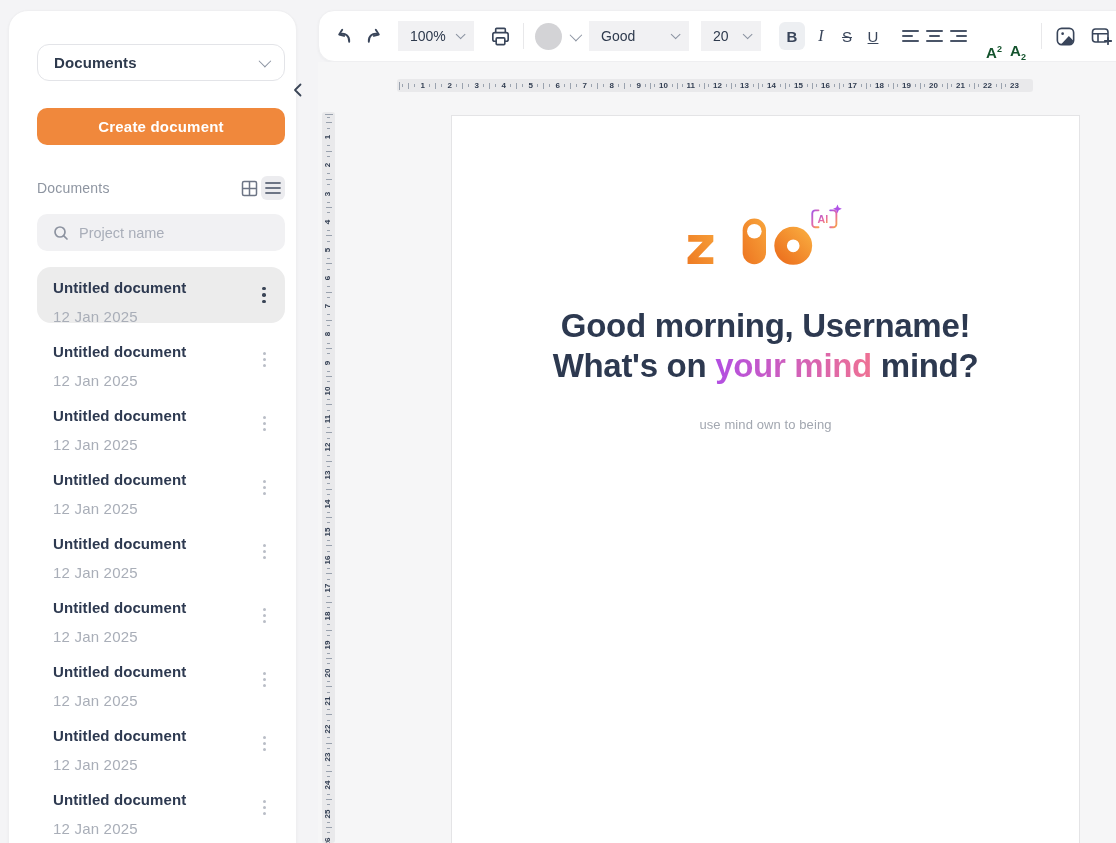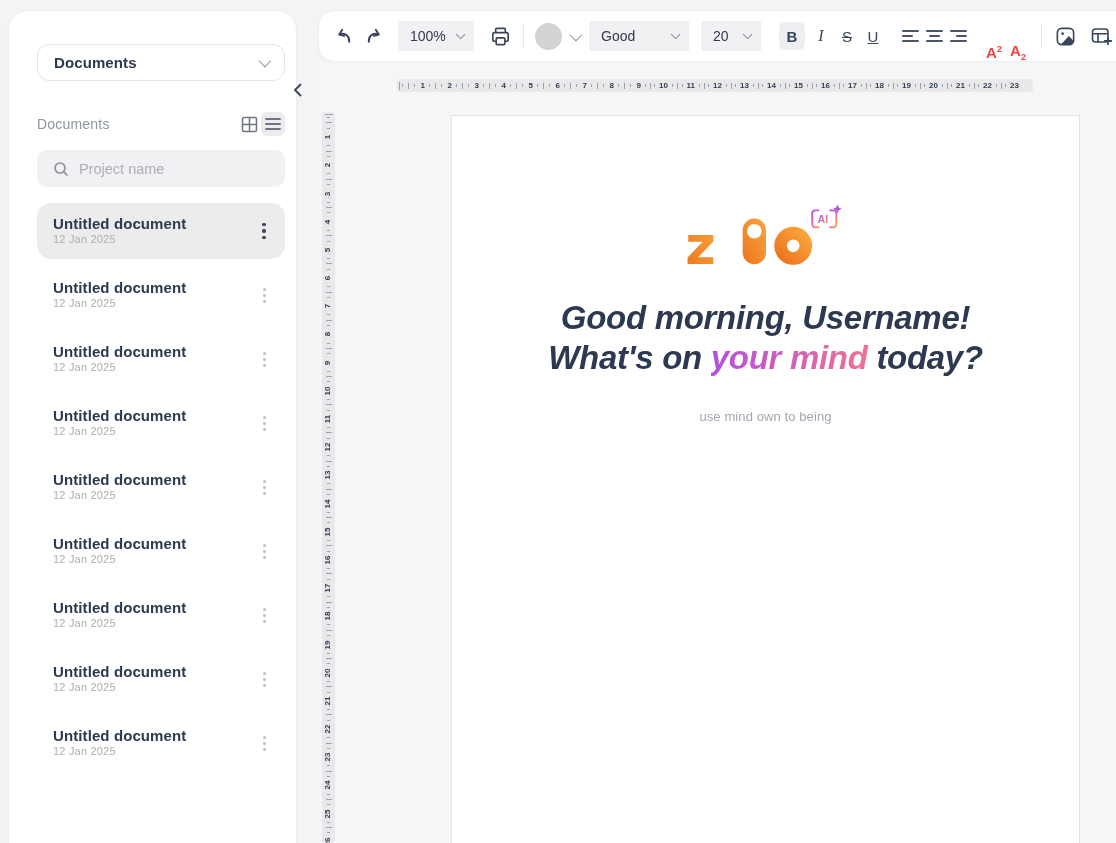--- a/index.html
+++ b/index.html
@@ -28,21 +28,21 @@
                display:flex; align-items:center; padding:0 16px; gap:10px; }
   .searchbox input { border:none; background:transparent; outline:none; font-size:14.5px;
                      color:#2e3a4d; font-family:"Liberation Sans",sans-serif; width:180px; }
   .searchbox input::placeholder { color:#a9aeb9; }
   .doc-list { margin-top:16px; width:248px; }
   .doc-item { width:248px; height:56px; border-radius:14px; padding:9px 12px 0 16px;
               display:flex; align-items:flex-start; cursor:pointer; margin-bottom:8px; }
   .doc-item.selected { background:#ececec; }
   .doc-text { flex:1; }
   .doc-title { font-size:15px; font-weight:700; color:#2d3950; letter-spacing:.1px; padding-top:3px; }
-  .doc-date { font-size:11px; color:#a9aeb8; margin-top:1px; letter-spacing:.2px; }
+  .doc-date { font-size:15px; color:#a9aeb8; margin-top:12px; letter-spacing:.2px; }
   .kebab { width:18px; height:38px; display:flex; flex-direction:column; align-items:center;
            justify-content:center; gap:3px; border:none; background:transparent; cursor:pointer; }
   .kebab i { width:3px; height:3px; border-radius:50%; background:#b9bdc6; display:block; }
   .doc-item.selected .kebab i { background:#3a4556; width:3.5px; height:3.5px; }
 
   
   .collapse-btn { position:absolute; left:288px; top:80px; width:18px; height:20px; border:none;
                   background:transparent; cursor:pointer; color:#3a4556; font-size:15px;
                   display:flex; align-items:center; justify-content:center; z-index:5; }
 
@@ -63,21 +63,21 @@
   .fmt { font-size:15px; width:26px; }
   .fmt.b { font-weight:800; background:#edeff2; }
   .fmt.i { font-style:italic; font-family:"Liberation Serif",serif; font-size:16px; }
   .fmt.s { text-decoration:line-through; }
   .fmt.u { text-decoration:underline; }
   .alignicon { display:flex; flex-direction:column; gap:3.5px; width:17px; }
   .alignicon i { display:block; height:1.8px; background:#4a5568; border-radius:1px; }
   .al-l i:nth-child(2){ width:11px; } .al-l i{ width:17px; }
   .al-c i:nth-child(2){ width:11px; margin:0 auto; } .al-c i{ width:17px; }
   .al-r i:nth-child(2){ width:11px; margin-left:auto; } .al-r i{ width:17px; }
-  .scriptbtn { font-size:15px; font-weight:600; color:#ef4444;margin-top:32px; }
+  .scriptbtn { font-size:15px; font-weight:600; color:#14532d;margin-top:32px; }
   .scriptbtn sup { font-size:9px; font-weight:700; } .scriptbtn sub { font-size:9px; font-weight:700; }
   .swatch { width:27px; height:27px; border-radius:50%; background:#d3d3d6; flex:none; }
 
   
   .canvas { position:absolute; left:318px; top:62px; right:0; bottom:0; background:#f6f6f7; overflow:hidden; }
   .h-ruler { position:absolute; left:79px; top:17px; width:636px; height:13px; background:#e9e9eb;
              border-radius:3px; display:flex; align-items:center; padding-left:2px; overflow:hidden; }
   .v-ruler { position:absolute; left:4px; top:50px; width:13px; bottom:0; background:#e9e9eb;
              border-radius:3px; display:flex; flex-direction:column; align-items:center;
              padding-top:2px; overflow:hidden; }
@@ -88,34 +88,35 @@
   .h-ruler .t.s { width:1px; height:3px; } .h-ruler .t.m { width:1px; height:6px; }
   .v-ruler .t.s { height:1px; width:3px; } .v-ruler .t.m { height:1px; width:6px; }
   .lead-tick { width:1px; height:8px; background:#9aa2ae; flex:none; }
   .v-ruler .lead-tick { width:8px; height:1px; }
   .rnum { font-size:8px; font-weight:700; color:#323e52; font-style:normal; line-height:8px; }
   .v-ruler .rnum { transform:rotate(-90deg); }
 
   .page { position:absolute; left:133px; top:53px; width:629px; height:920px; background:#fff;
           border:1px solid #e4e4e6; text-align:center; }
   .logo-wrap { margin-top:88px; display:inline-block; }
-  .heading { margin-top:20px; font-size:33px; font-weight:700; color:#2d3950;
-             line-height:40px; letter-spacing:-.3px;font-style:italic; }
+  .heading { margin-top:28px; font-size:33px; font-weight:700; color:#2d3950;
+             line-height:40px; letter-spacing:-.3px; }
   .grad-text { background:linear-gradient(90deg,#b24fe2 0%,#ef7193 100%);
                -webkit-background-clip:text; background-clip:text; color:transparent; }
   .subtitle { margin-top:13px; font-size:13px; color:#a2a7b0; line-height:17px; letter-spacing:.1px; }
 </style>
 </head>
 <body>
 
 <aside class="sidebar">
   <div class="selectbox">
     <span>Documents</span>
     <i class="chev"></i>
   </div>
+  <button class="create-btn">Create document</button>
   <div class="section-row">
     <span class="label">Documents</span>
     <button class="viewbtn">
       <svg width="17" height="17" viewBox="0 0 17 17">
         <rect x="1.5" y="1.5" width="14" height="14" rx="1.5" fill="none" stroke="#6d7585" stroke-width="1.5"></rect>
         <path d="M8.5 1.5 V15.5 M1.5 8.5 H15.5" stroke="#6d7585" stroke-width="1.5"></path>
       </svg>
     </button>
     <button class="viewbtn active">
       <svg width="16" height="14" viewBox="0 0 16 14">
@@ -663,20 +664,20 @@
         <g>
           <path d="M134 6.5 h-3.2 a3.2 3.2 0 0 0 -3.2 3.2 v11 a3.2 3.2 0 0 0 3.2 3.2 h3.2" fill="none" stroke="url(#pg)" stroke-width="1.9" stroke-linecap="round"></path>
           <path d="M146 6.5 h3.2 a3.2 3.2 0 0 1 3.2 3.2 v11 a3.2 3.2 0 0 1 -3.2 3.2 h-3.2" fill="none" stroke="url(#pg)" stroke-width="1.9" stroke-linecap="round"></path>
           <text x="133" y="19.5" font-family="Liberation Sans, sans-serif" font-weight="700" font-size="11" fill="url(#pg)">AI</text>
           <path d="M153.5 0.5 l1.3 3.2 3.2 1.3 -3.2 1.3 -1.3 3.2 -1.3 -3.2 -3.2 -1.3 3.2 -1.3 Z" fill="#b052e6"></path>
         </g>
       </svg>
     </div>
     <h1 class="heading">
       <span>Good morning, Username!</span><br>
-      <span>What's on </span><span class="grad-text">your mind</span><span> today?</span>
+      <span>What's on </span><span class="grad-text">your mind</span><span> mind?</span>
     </h1>
     <p class="subtitle">
       <br>
       <span>use mind own to being</span>
     </p>
   </section>
 </main>
 
 </body></html>

